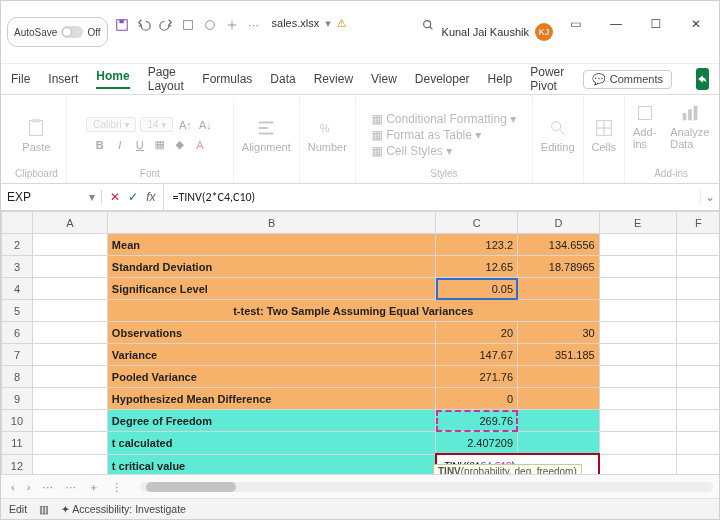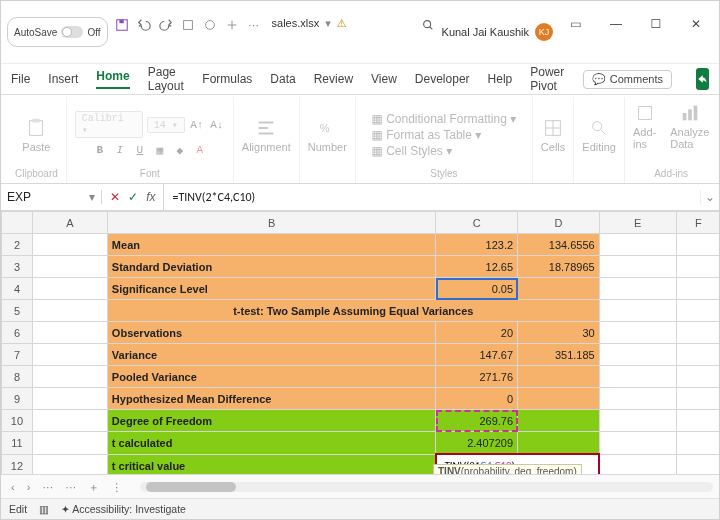--- a/index.html
+++ b/index.html
@@ -109,21 +109,21 @@
   }
   .group:last-child { border-right:none; }
   .group-label { font-size:10px; color:#666; padding-bottom:2px; }
   .group-body { display:flex; align-items:center; justify-content:center; gap:6px; flex:1; }
   .big-btn {
     display:flex; flex-direction:column; align-items:center; gap:2px;
     color:#555;
   }
   .big-btn svg { width:22px; height:22px; }
   .font-box {
-    display:flex; flex-direction:column; gap:4px;font-family:Liberation Mono, monospace;
+    display:flex; flex-direction:column; gap:4px;
   }
   .font-row { display:flex; gap:4px; align-items:center; }
   .sel {
     border:1px solid #ccc; background:#f8f8f8; color:#aaa;
     font-size:10px; padding:1px 6px; border-radius:2px;
   }
   .icon-sm { width:16px; height:16px; display:flex; align-items:center; justify-content:center; }
   .styles-list { font-size:12px; color:#666; display:flex; flex-direction:column; gap:2px; }
   .disabled { opacity:.45; }
 
@@ -168,21 +168,21 @@
     background:#f4f4f4;
     color:#555;
     font-weight:normal;
   }
   .rowhdr { width:28px; text-align:center; background:#f4f4f4;}
   .colA{width:68px;} .colB{width:298px;} .colC{width:74px;} .colD{width:74px;} .colE{width:70px;} .colF{width:40px;}
   td.lab { padding-left:4px; font-weight:600; }
   td.num { text-align:right; padding-right:4px; }
   td.center{ text-align:center; font-weight:700; }
   .orange { background:#f6b26b; }
-  .pink { background:#84cc16; }
+  .pink { background:#5eead4; }
   .selcell {
     border:2px solid #b00020 !important;
     background:#fff;
     font-family:Calibri, Arial;
     font-size:11px;
     text-align:left;
     padding-left:2px;
   }
   .selcell .kw{color:#000;}
   .selcell .ref-c4{color:#3366cc;}
@@ -390,37 +390,37 @@
       <span>▦ <span>Format as Table</span> ▾</span>
       <span>▦ <span>Cell Styles</span> ▾</span>
     </div>
     <div class="group-label">Styles</div>
   </div>
 
   <div class="group disabled">
     <div class="group-body">
       <div class="big-btn">
         <svg viewBox="0 0 24 24">
+            <circle cx="10" cy="10" r="5" fill="none" stroke="#888"></circle>
+            <path d="M14 14l5 5" stroke="#888"></path>
+          </svg>
+        <span>Editing</span>
+      </div>
+    </div>
+    <div class="group-label">&nbsp;</div>
+  </div>
+
+  <div class="group disabled">
+    <div class="group-body">
+      <div class="big-btn">
+        <svg viewBox="0 0 24 24">
             <rect x="4" y="4" width="16" height="16" fill="none" stroke="#888"></rect>
             <path d="M4 12h16M12 4v16" stroke="#888"></path>
           </svg>
         <span>Cells</span>
-      </div>
-    </div>
-    <div class="group-label">&nbsp;</div>
-  </div>
-
-  <div class="group disabled">
-    <div class="group-body">
-      <div class="big-btn">
-        <svg viewBox="0 0 24 24">
-            <circle cx="10" cy="10" r="5" fill="none" stroke="#888"></circle>
-            <path d="M14 14l5 5" stroke="#888"></path>
-          </svg>
-        <span>Editing</span>
       </div>
     </div>
     <div class="group-label">&nbsp;</div>
   </div>
 
   <div class="group disabled" style="border-right:none;gap:17px;">
     <div class="group-body" style="gap:14px;">
       <div class="big-btn">
         <svg viewBox="0 0 24 24">
             <rect x="5" y="5" width="14" height="14" fill="none" stroke="#888"></rect>

